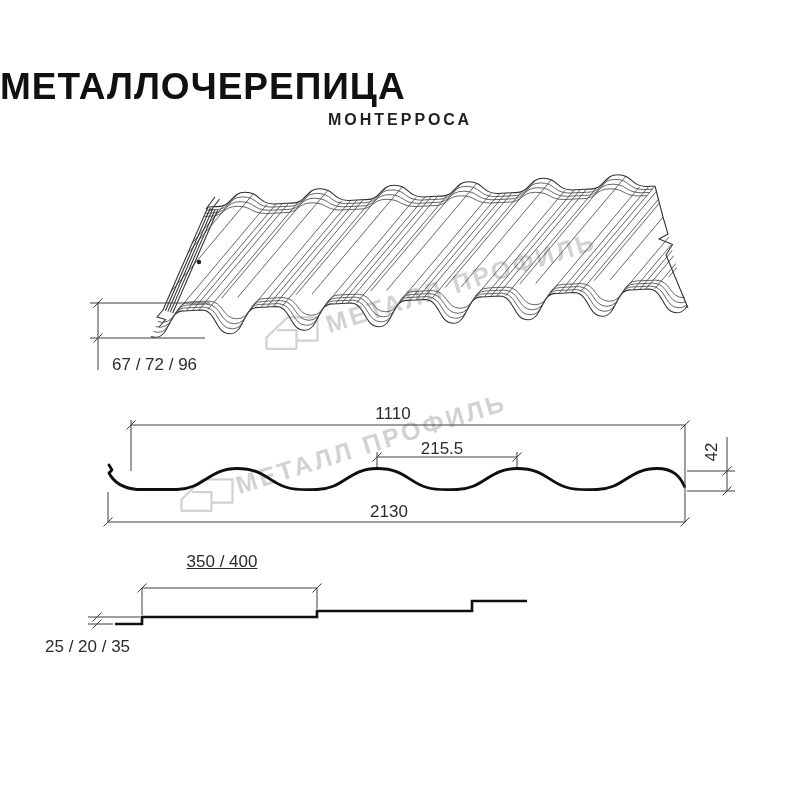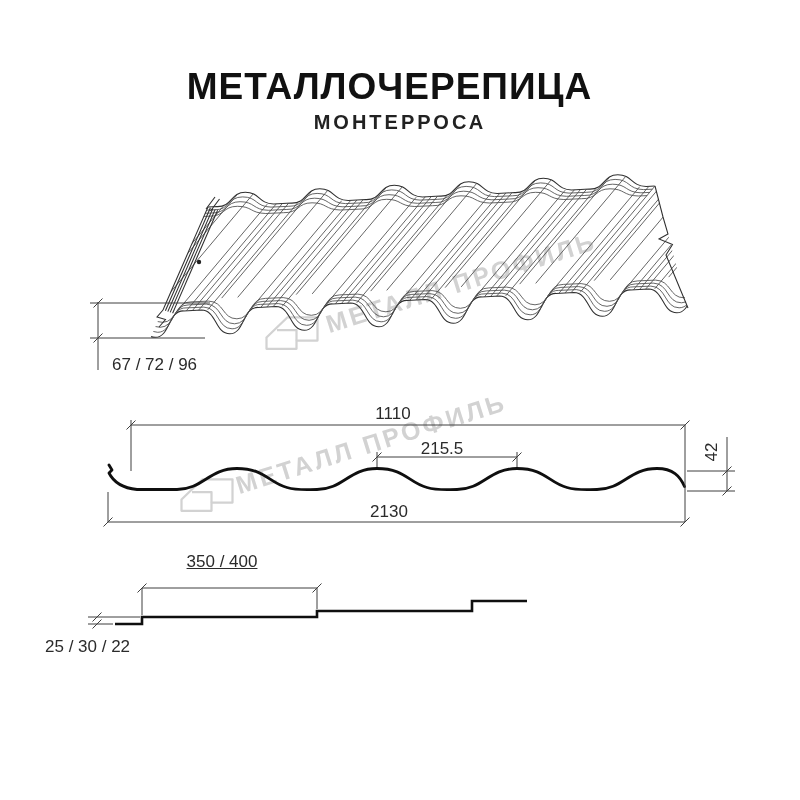--- a/index.html
+++ b/index.html
@@ -1,21 +1,21 @@
 <!DOCTYPE html>
 <html><head>
 <meta charset="utf-8">
 <style>
   html,body{margin:0;padding:0;}
   body{width:800px;height:800px;background:#ffffff;position:relative;overflow:hidden;
        font-family:"Liberation Sans", sans-serif;}
   .abs{position:absolute;}
-  .title{left:0;top:66px;width:779px;text-align:center;font-size:37px;font-weight:700;
+  .title{left:0;top:66px;width:779px;font-size:37px;font-weight:700;
          letter-spacing:1px;color:#111;}
-  .subtitle{left:0;top:111px;width:800px;text-align:center;font-size:20px;font-weight:700;
+  .subtitle{left:0;top:111px;width:800px;text-align:center;font-size:16px;font-weight:700;
             letter-spacing:3px;color:#222;}
   .dim{font-size:17px;color:#2b2b2b;white-space:nowrap;}
   .ctr{text-align:center;}
   .rot90{transform:rotate(-90deg);transform-origin:center center;text-align:center;}
   .wm-text{font-size:25px;font-weight:700;letter-spacing:3px;color:#d2d2d2;white-space:nowrap;
            transform:rotate(-17.5deg);transform-origin:left bottom;line-height:30px;}
   svg{position:absolute;left:0;top:0;}
   .thin{stroke:#3f3f3f;stroke-width:1;fill:none;}
   .thin2{stroke:#4a4a4a;stroke-width:.85;fill:none;}
   .edge{stroke:#2f2f2f;stroke-width:1.05;fill:none;}
@@ -196,13 +196,13 @@
     <path class="thin" d="M92.5,628.5 L101.5,619.5"></path>
   </g>
 </svg>
 
 <div class="abs dim" style="left:112px;top:355px;">67 / 72 / 96</div>
 <div class="abs dim ctr" style="left:343px;top:404px;width:100px;">1110</div>
 <div class="abs dim ctr" style="left:392px;top:439px;width:100px;">215.5</div>
 <div class="abs dim rot90" style="left:694px;top:438px;width:36px;height:28px;line-height:28px;">42</div>
 <div class="abs dim ctr" style="left:339px;top:502px;width:100px;">2130</div>
 <div class="abs dim ctr" style="left:152px;top:552px;width:140px;text-decoration:underline;">350 / 400</div>
-<div class="abs dim" style="left:45px;top:637px;">25 / 30 / 22</div>
+<div class="abs dim" style="left:45px;top:637px;">25 / 20 / 35</div>
 
 </body></html>

